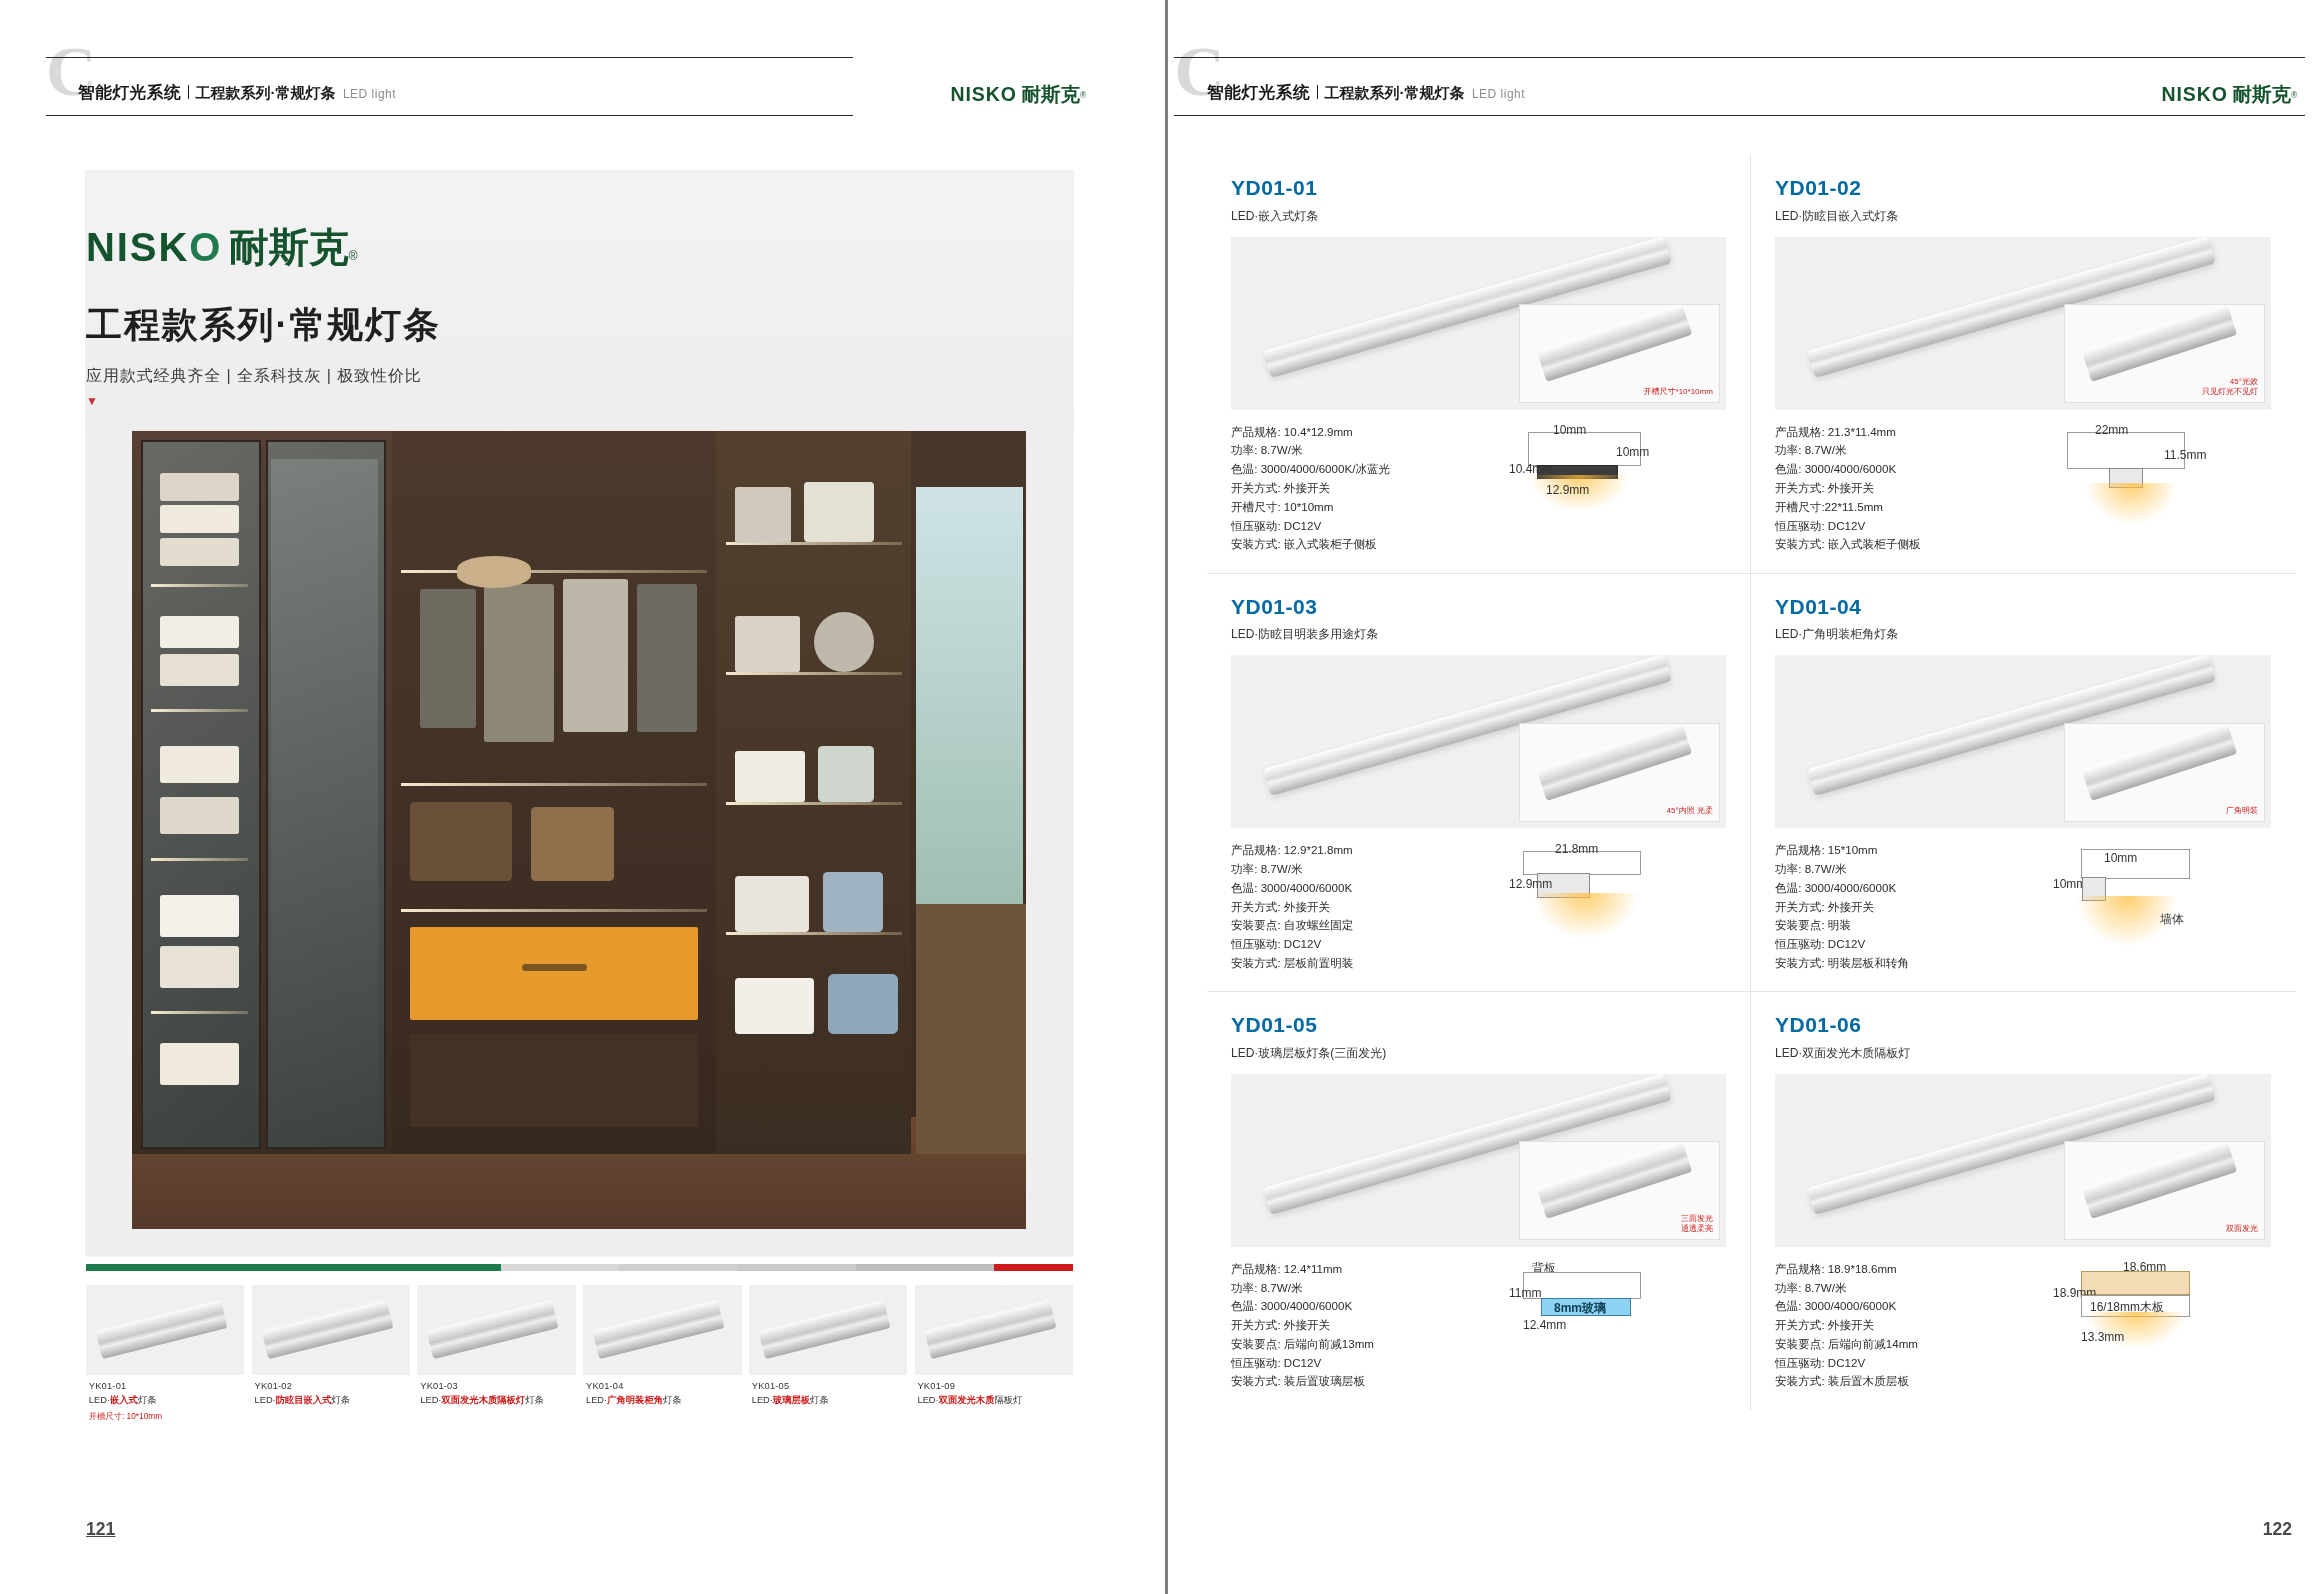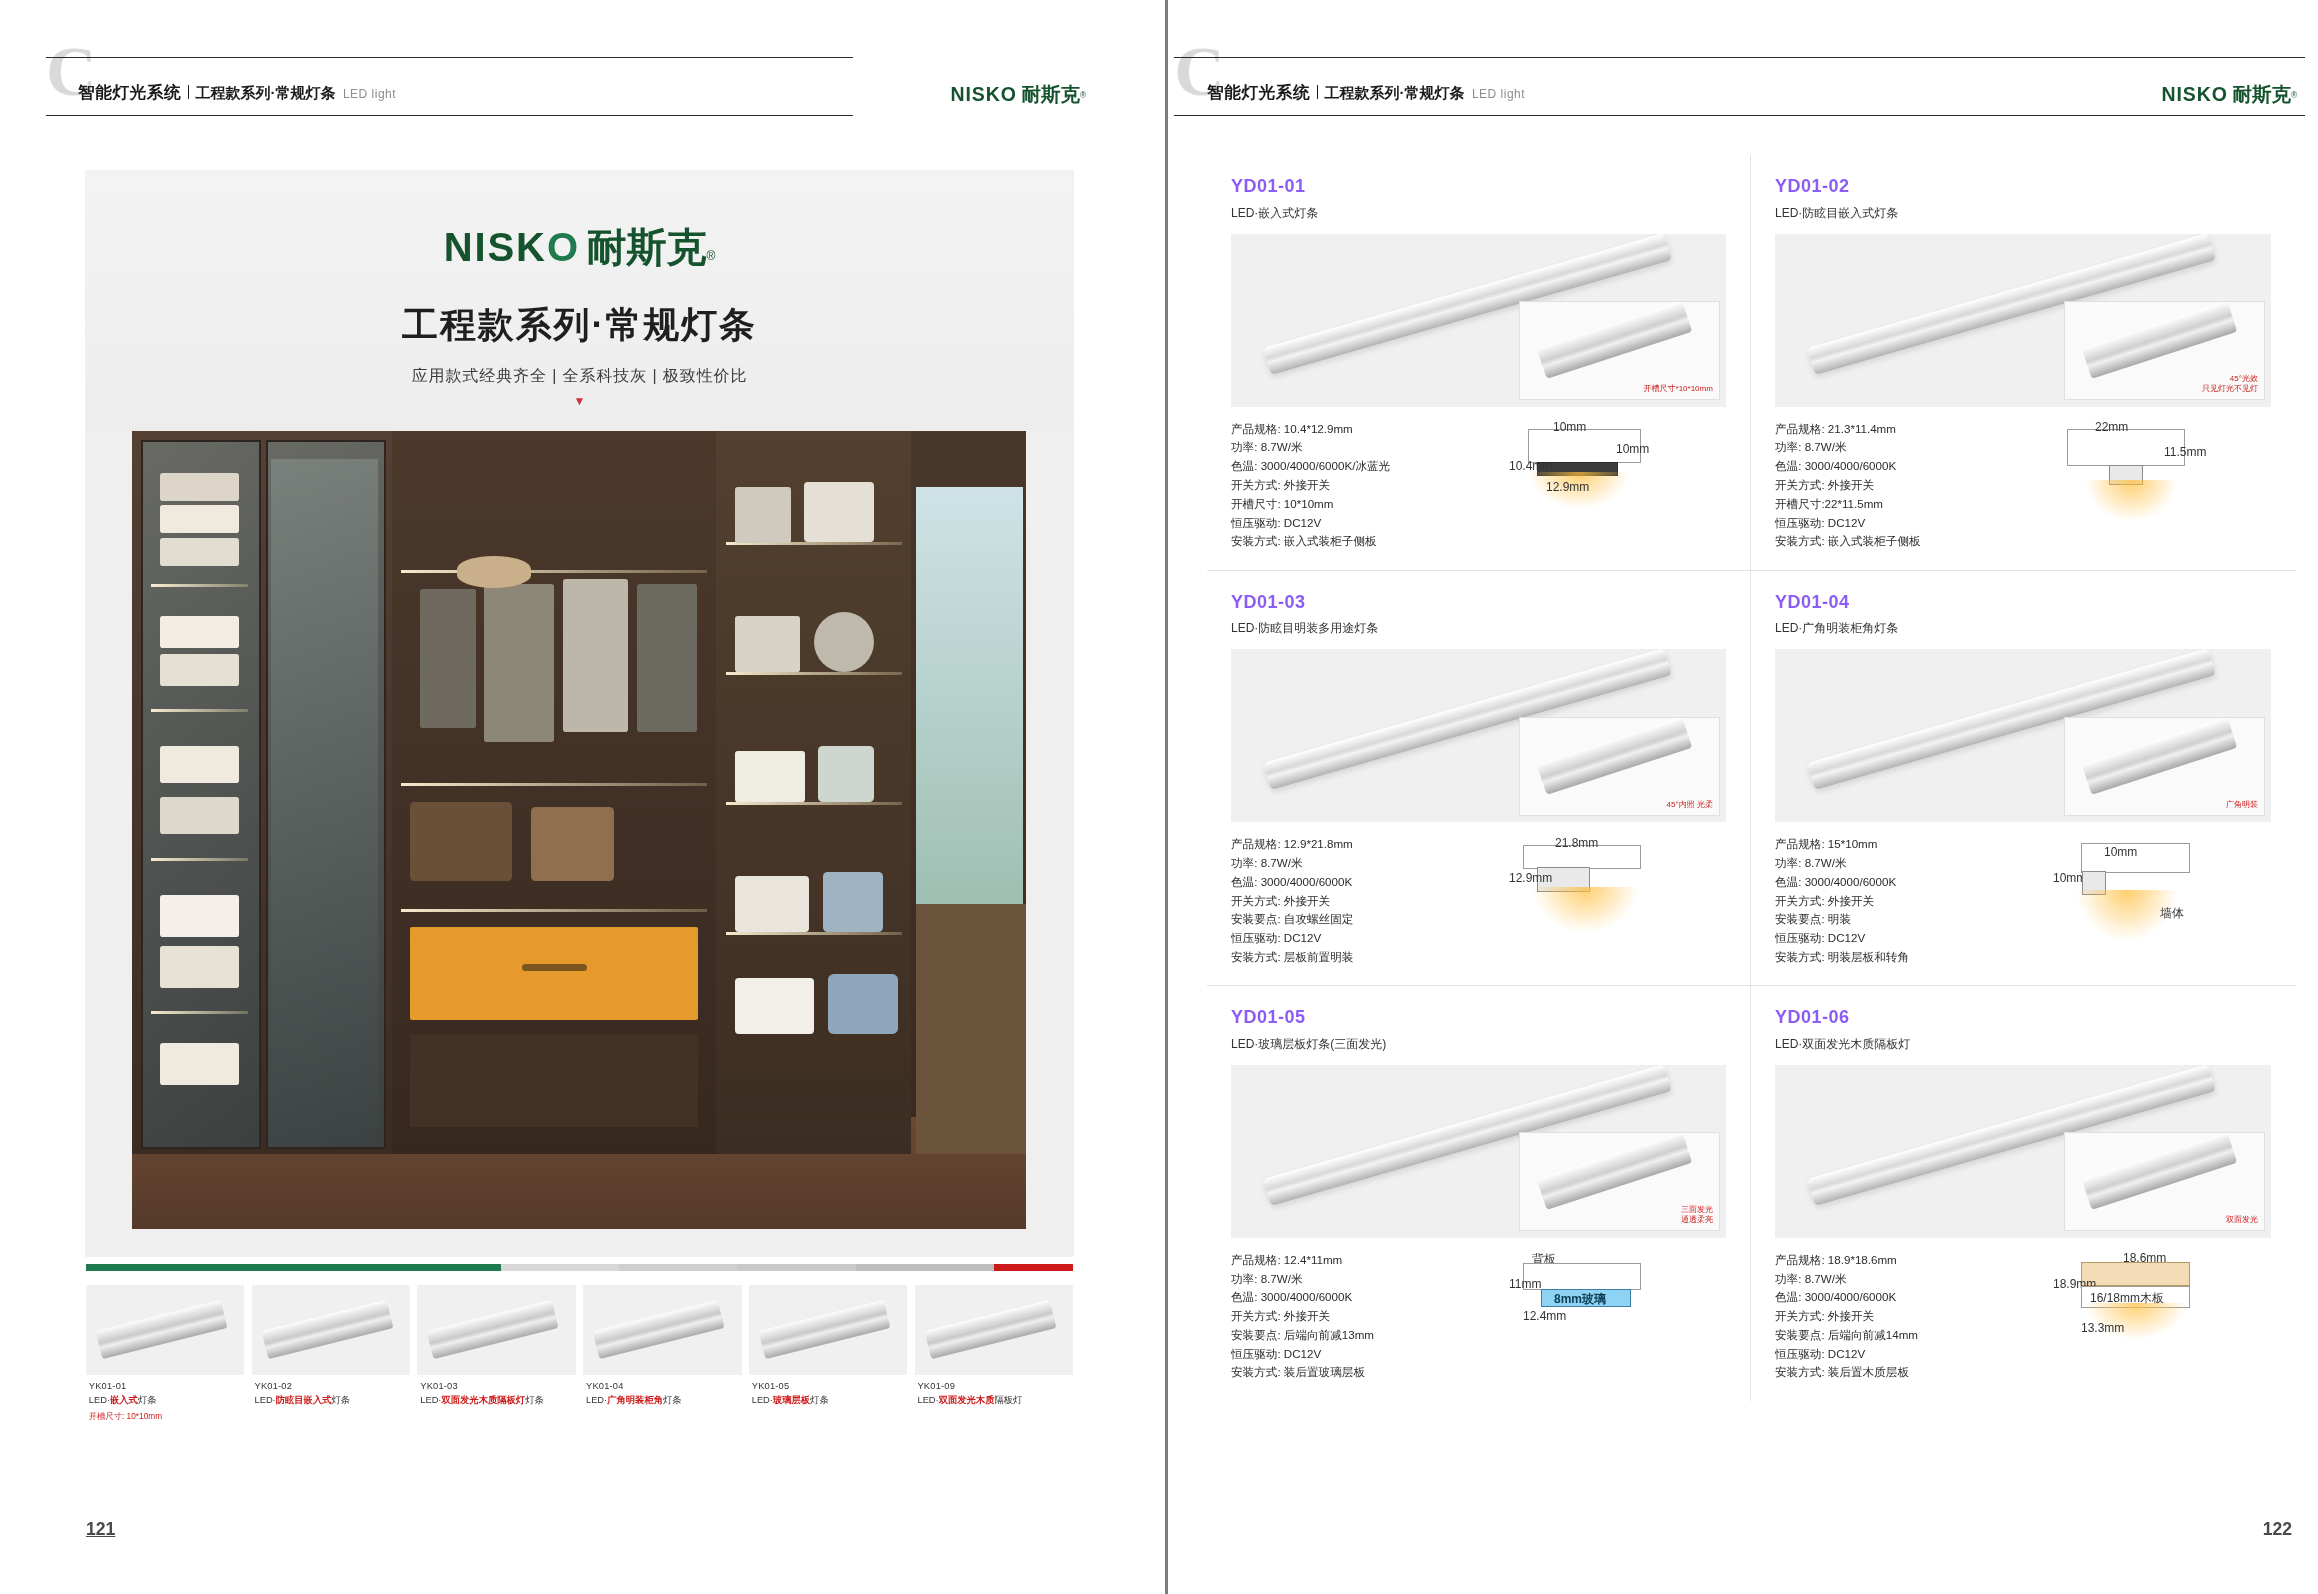--- a/index.html
+++ b/index.html
@@ -19,21 +19,21 @@
   .htxt .t2{font-size:15px;font-weight:bold;color:#1b1b1b;}
   .htxt .t3{font-size:12px;color:#8d8d8d;margin-left:7.4px;letter-spacing:0.5px;}
   .hline{position:absolute;height:1.4px;background:#2b2b2b;}
   .brand{position:absolute;display:flex;align-items:center;}
   .brand .bn{font-family:"Liberation Sans",sans-serif;font-weight:bold;font-size:19.5px;letter-spacing:0.9px;color:#14532d;}
   .brand .bcn{font-size:19.5px;font-weight:bold;color:#14532d;margin-left:4.6px;}
   .brand .reg{font-size:8.3px;color:#14532d;vertical-align:super;}
 
   
   .hero{position:absolute;left:86px;top:171px;width:987px;height:1085px;background:#efefef;box-shadow:0 0 0 0.5px #e2e2e2;}
-  .hero-top{position:relative;height:260px;background:linear-gradient(180deg,#f3f3f3 0%,#ededed 100%);text-align:center;}
+  .hero-top{position:relative;height:260px;background:linear-gradient(180deg,#f3f3f3 0%,#ededed 100%);text-align:left;}
   .hero-logo{padding-top:49px;font-size:0;}
   .hero-logo .ln{font-size:40px;font-weight:bold;letter-spacing:1.9px;color:#14532d;font-family:"Liberation Sans",sans-serif;}
   .hero-logo .lcn{font-size:40px;font-weight:bold;color:#14532d;margin-left:6.5px;}
   .hero-logo .lreg{font-size:12px;color:#14532d;vertical-align:super;}
   .hero-title{margin-top:26px;font-size:36px;font-weight:bold;color:#1f1f1f;letter-spacing:1.9px;}
   .hero-sub{margin-top:16px;font-size:16px;color:#3d3d3d;letter-spacing:0.9px;}
   .hero-arrow{margin-top:6.5px;color:#cc3333;font-size:12px;}
   .hero-img{position:absolute;left:46px;top:260px;width:894px;height:798px;overflow:hidden;background:#2a211c;}
 
   
@@ -61,21 +61,21 @@
          background:linear-gradient(180deg,#fdfdfd,#c9c9c9 45%,#efefef 60%,#a9a9a9);border-radius:3.7px;}
 
   .pgnum{position:absolute;bottom:55px;font-size:17.6px;color:#4a4a4a;font-weight:bold;}
 
   
   .grid{position:absolute;left:42px;top:155px;width:1089px;}
   .gridrow{display:flex;}
   .cell{width:544px;box-sizing:border-box;padding:21.3px 24px 18.5px 24px;position:relative;}
   .cell.bl{border-right:0.9px solid #e3e3e3;}
   .rowdiv{height:0.9px;background:#e3e3e3;margin:0 0;}
-  .pcode{font-size:18px;font-weight:bold;color:#8b5cf6;letter-spacing:0.5px;}
+  .pcode{font-size:21px;font-weight:bold;color:#0369a1;letter-spacing:0.5px;}
   .pname{font-size:12px;color:#333;margin-top:7.4px;}
   .pimg{margin-top:12px;height:173px;background:#f0f0f0;position:relative;overflow:hidden;}
   .bigstick{position:absolute;left:28px;top:56px;width:417px;height:28px;transform:rotate(-16deg);
             background:linear-gradient(180deg,#ffffff,#d8d8d8 40%,#f4f4f4 55%,#b2b2b2);border-radius:4.6px;
             box-shadow:0 2.8px 6.5px rgba(0,0,0,.12);}
   .inset{position:absolute;right:6.5px;bottom:6.5px;width:199px;height:97px;background:#fafafa;border:0.9px solid #e0e0e0;overflow:hidden;}
   .inset .ministick{position:absolute;left:18.5px;top:22px;width:153px;height:32px;transform:rotate(-18deg);
             background:linear-gradient(180deg,#ffffff,#cfcfcf 45%,#f0f0f0 60%,#a8a8a8);border-radius:3.7px;}
   .inset .tag{position:absolute;right:5.6px;bottom:4.6px;font-size:8px;color:#cc1a1a;line-height:1.3;text-align:right;}
   .specs{margin-top:13px;display:flex;}

